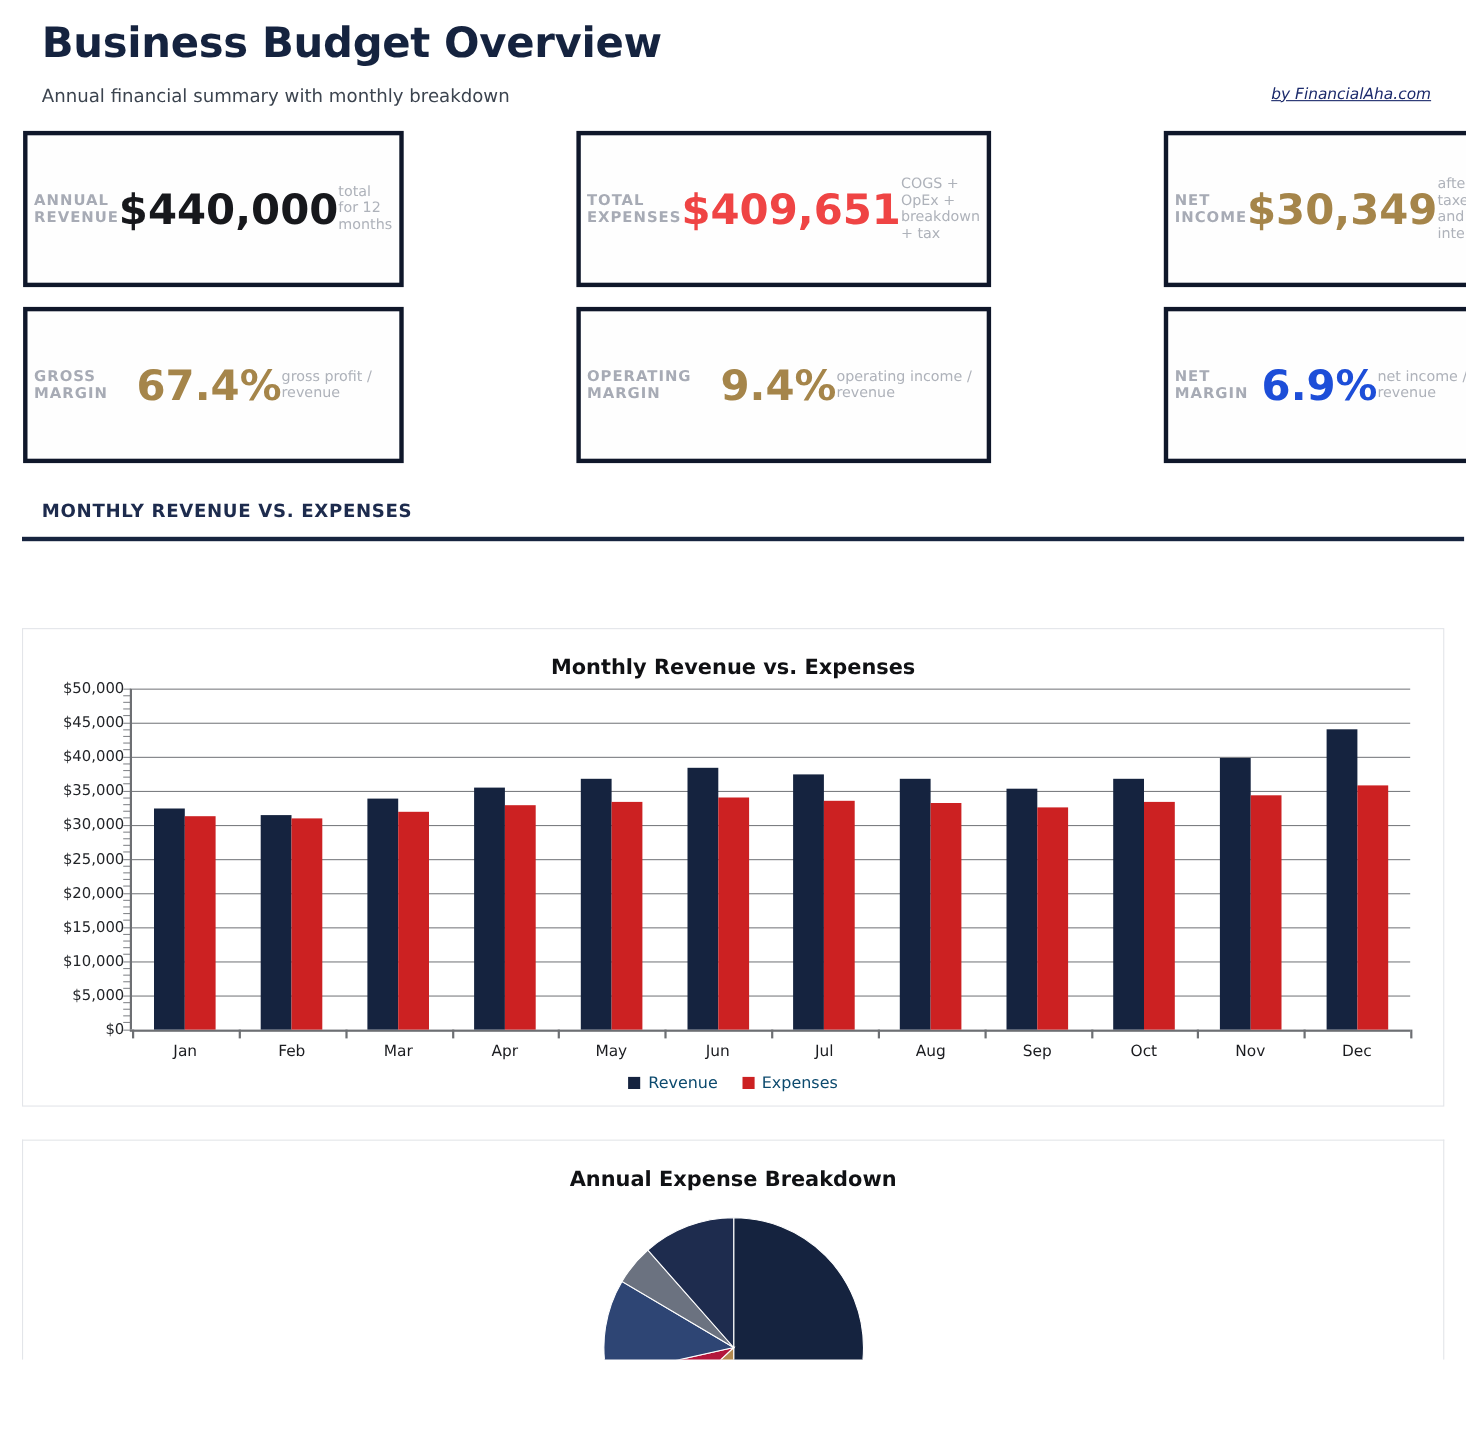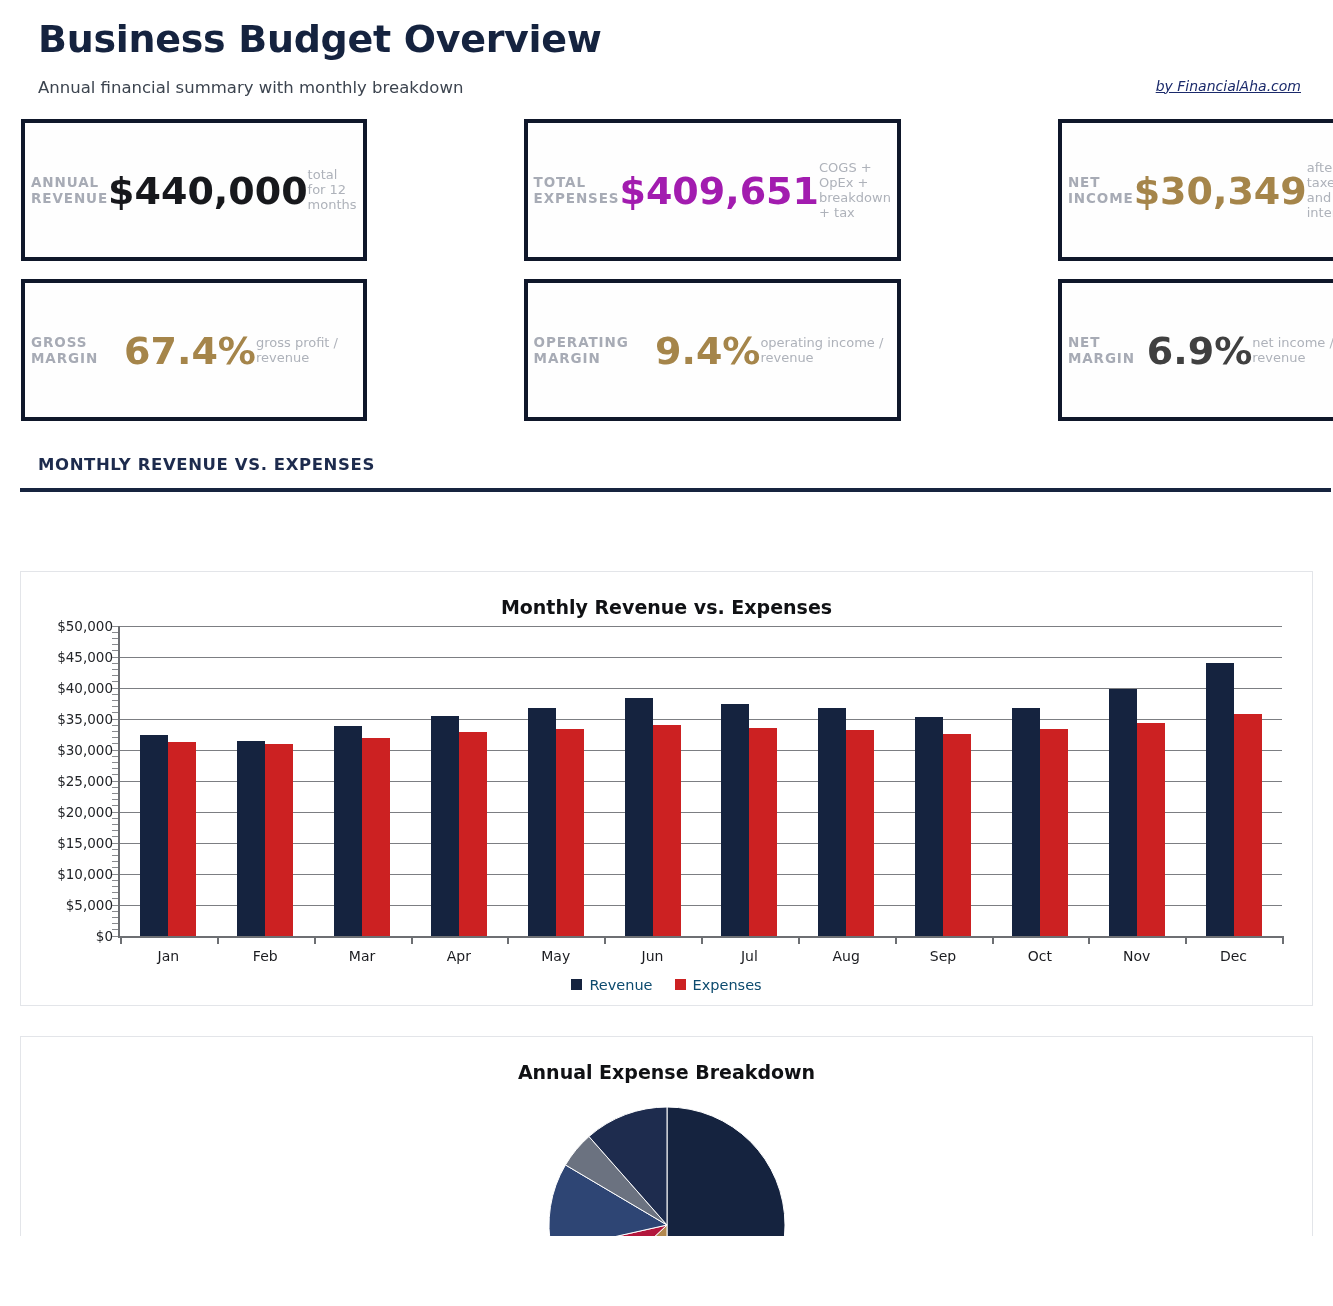--- a/index.html
+++ b/index.html
@@ -191,41 +191,41 @@
   </div>
 
   <div class="kpi-grid" id="kpi-grid">
       <div class="kpi-card">
         <div class="kpi-label">ANNUAL REVENUE</div>
         <div class="kpi-value" style="color: rgb(23, 24, 28);">$440,000</div>
         <div class="kpi-sub">total for 12 months</div>
       </div>
       <div class="kpi-card">
         <div class="kpi-label">TOTAL EXPENSES</div>
-        <div class="kpi-value" style="color: #a21caf;">$409,651</div>
+        <div class="kpi-value" style="color: #ef4444;">$409,651</div>
         <div class="kpi-sub">COGS + OpEx + breakdown + tax</div>
       </div>
       <div class="kpi-card">
         <div class="kpi-label">NET INCOME</div>
         <div class="kpi-value" style="color: rgb(165, 133, 74);">$30,349</div>
         <div class="kpi-sub">after taxes and interest</div>
       </div>
       <div class="kpi-card">
         <div class="kpi-label">GROSS MARGIN</div>
         <div class="kpi-value" style="color: rgb(165, 133, 74);">67.4%</div>
         <div class="kpi-sub">gross profit / revenue</div>
       </div>
       <div class="kpi-card">
         <div class="kpi-label">OPERATING MARGIN</div>
         <div class="kpi-value" style="color: rgb(165, 133, 74);">9.4%</div>
         <div class="kpi-sub">operating income / revenue</div>
       </div>
       <div class="kpi-card">
         <div class="kpi-label">NET MARGIN</div>
-        <div class="kpi-value" style="color: #404040;">6.9%</div>
+        <div class="kpi-value" style="color: #1d4ed8;">6.9%</div>
         <div class="kpi-sub">net income / revenue</div>
       </div>
     </div>
 
   <div class="section">
     <div class="section-title">MONTHLY REVENUE VS. EXPENSES</div>
     <div class="section-rule"></div>
   </div>
 
   <div class="chart-card">

